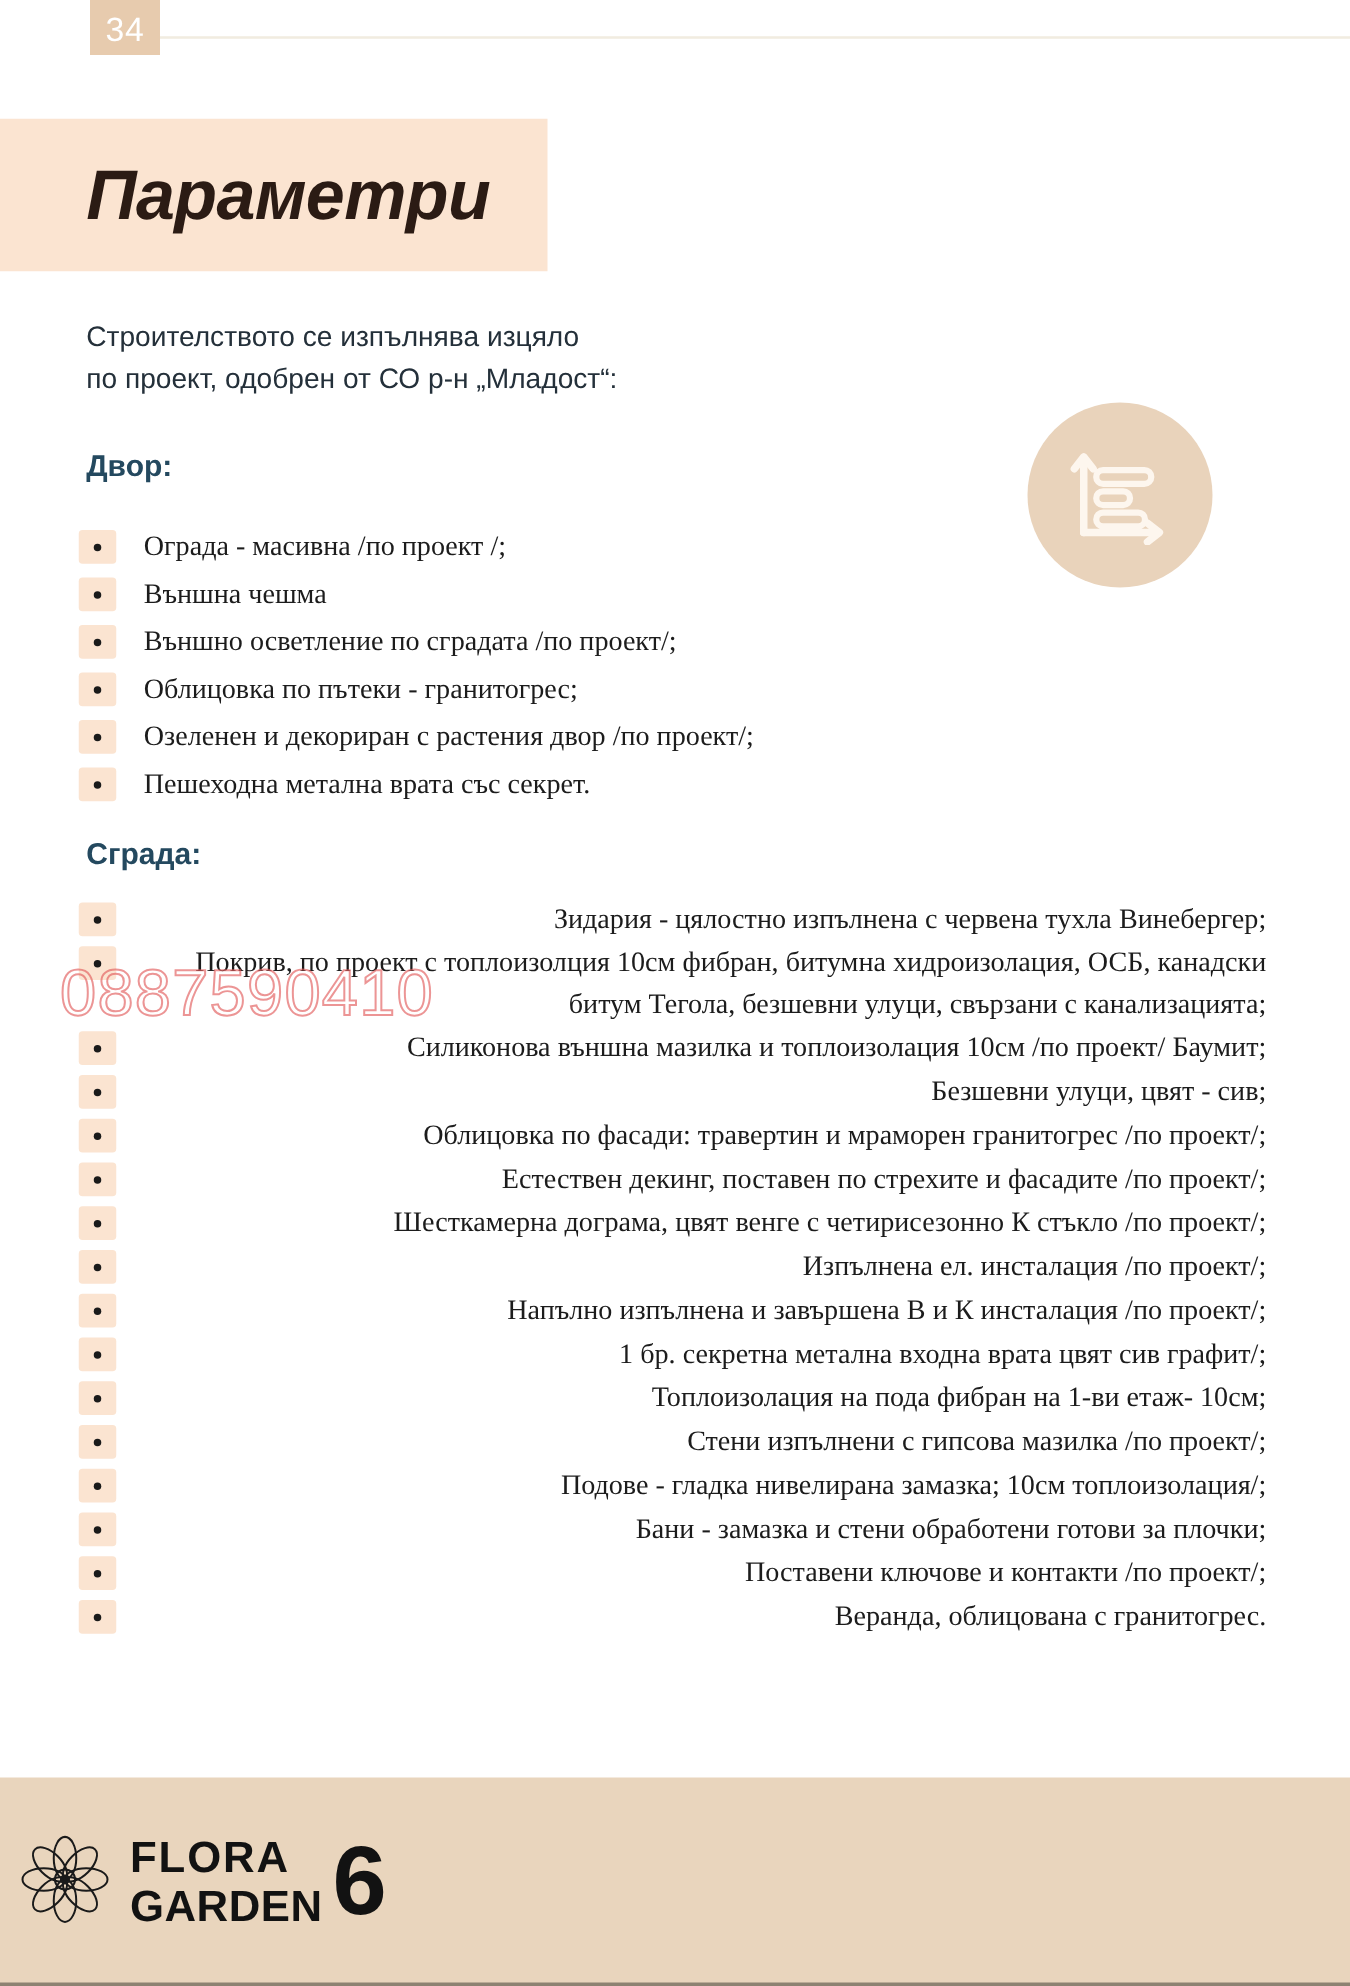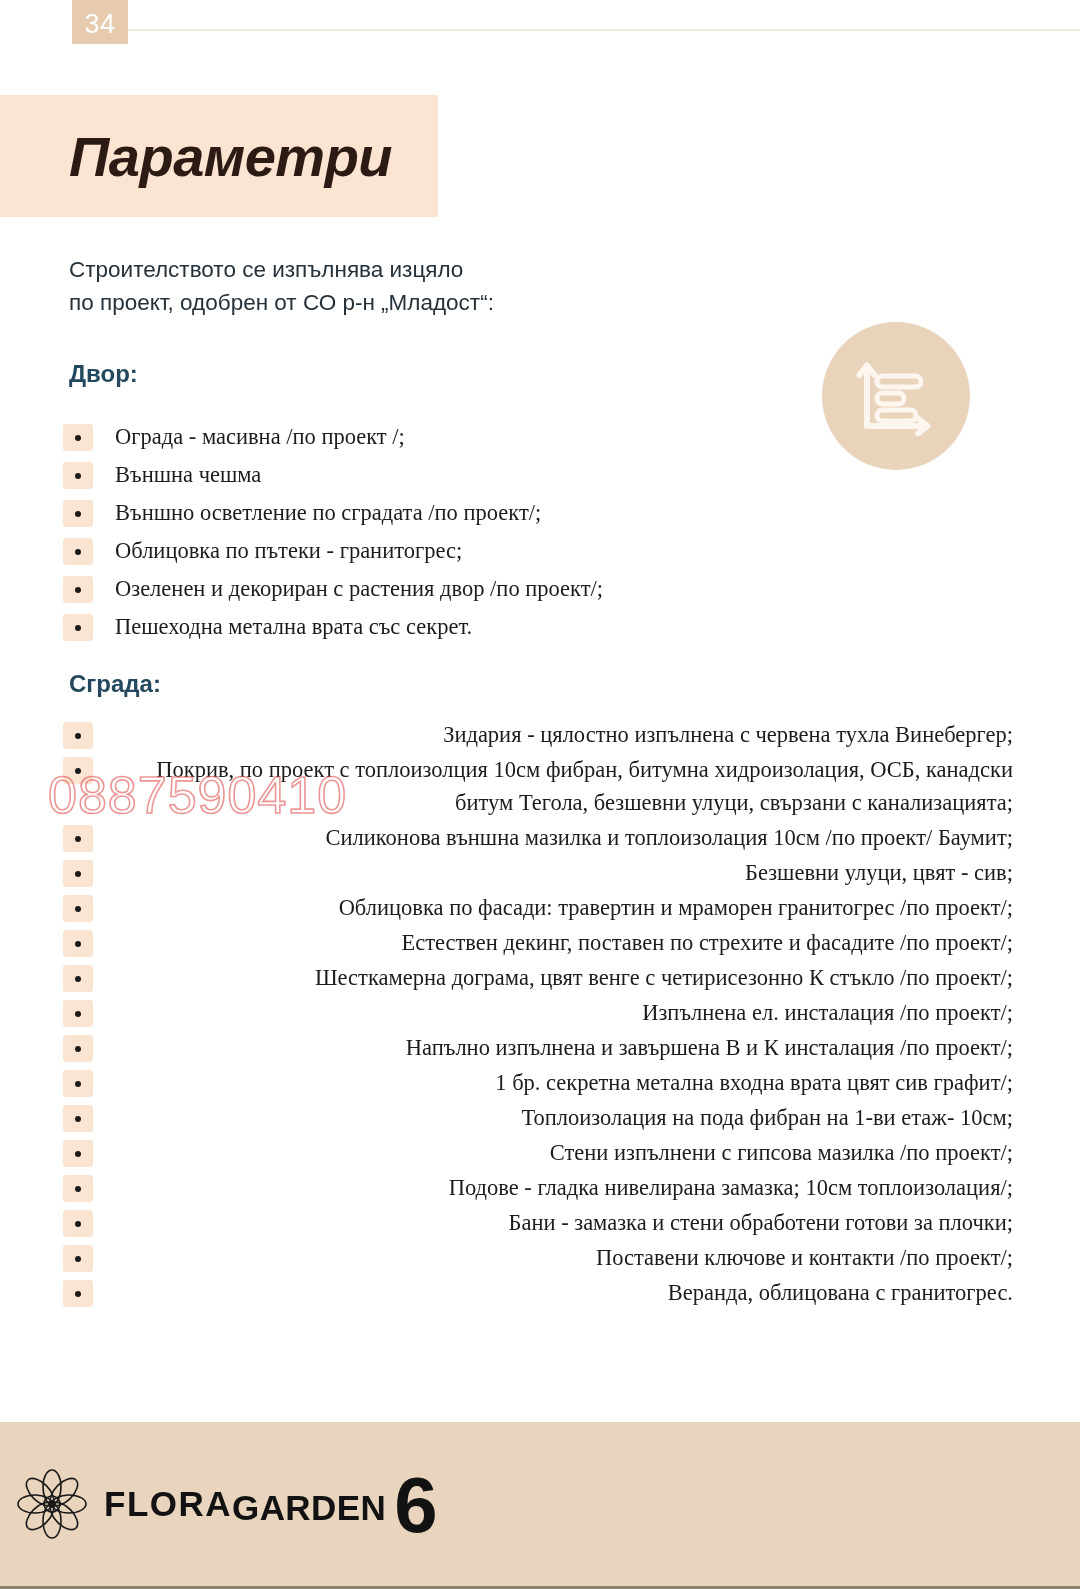--- a/index.html
+++ b/index.html
@@ -198,21 +198,21 @@
     display: flex;
     align-items: center;
   }
   .logo-mark { flex: 0 0 auto; margin-right: 14px; }
   .logo-words {
     display: flex;
     align-items: center;
   }
   .logo-lines {
     display: flex;
-    flex-direction: row;
+    flex-direction: column;
     line-height: 1;
   }
   .logo-lines .l1,
   .logo-lines .l2 {
     font-size: 35px;
     font-weight: 700;
     color: #121212;
     letter-spacing: 1.5px;
     font-family: "Liberation Sans", sans-serif;
   }

